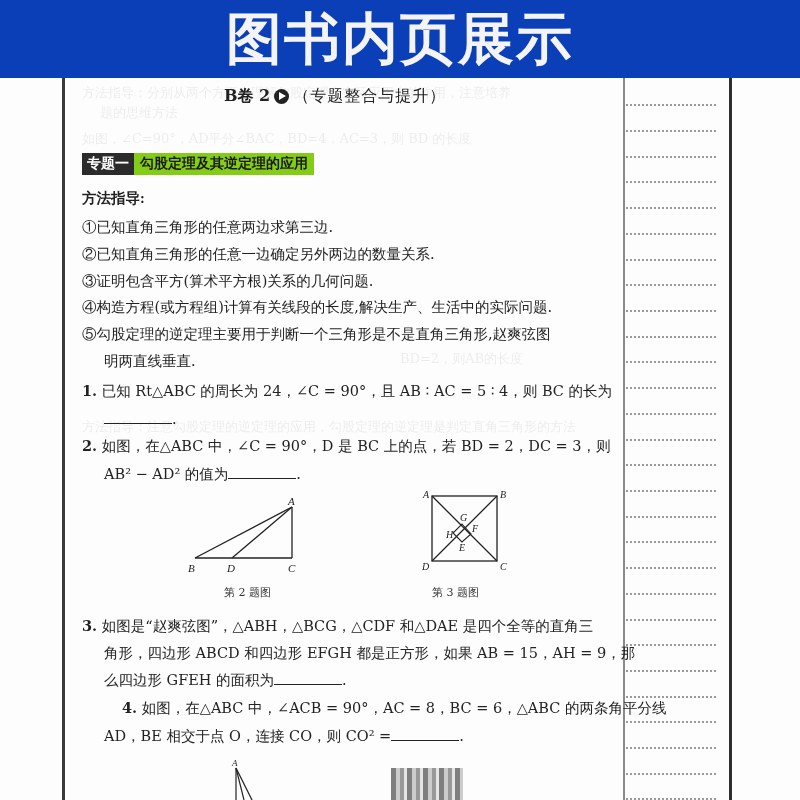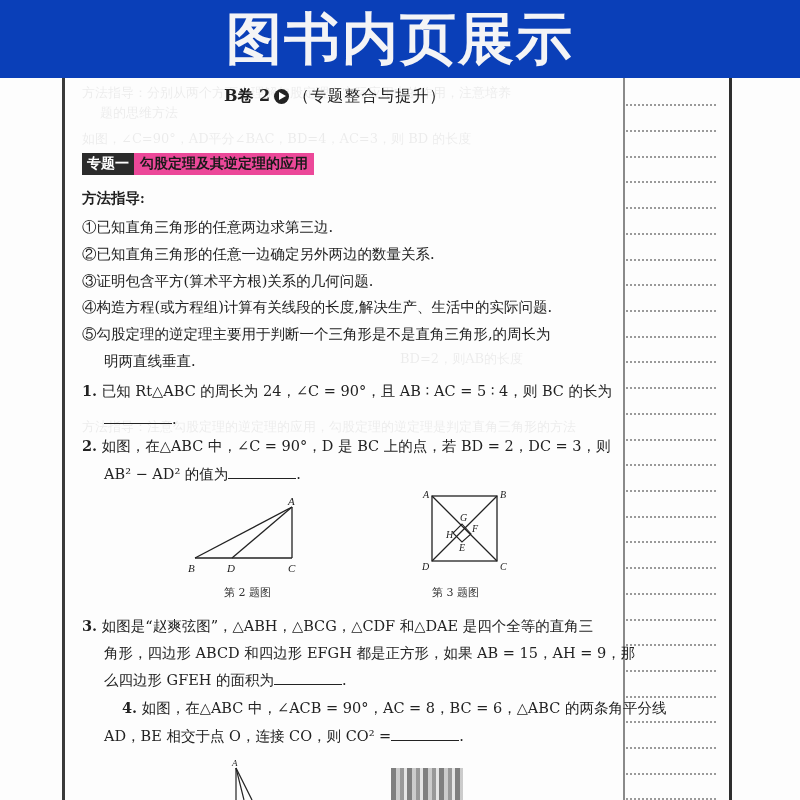--- a/index.html
+++ b/index.html
@@ -50,21 +50,21 @@
     .play-icon::after {
       content: ""; position: absolute; left: 5px; top: 3px;
       border-left: 7px solid #fff; border-top: 4.5px solid transparent; border-bottom: 4.5px solid transparent;
     }
 
     .section-head {
       position: absolute; left: 0; top: 75px; height: 22px; display: flex; align-items: stretch;
       font-family: "DejaVu Sans", "Liberation Sans", sans-serif; font-weight: bold; font-size: 14px;
     }
     .section-tag { background: #2b2b2b; color: #fff; padding: 0 5px; display: flex; align-items: center; }
-    .section-name { background: #ec4899; color: #1a1a1a; padding: 0 6px; display: flex; align-items: center; }
+    .section-name { background: #84cc16; color: #1a1a1a; padding: 0 6px; display: flex; align-items: center; }
 
     .line { position: absolute; left: 0; font-size: 14.5px; white-space: nowrap; line-height: 20px; }
     .bold-sans { font-family: Liberation Serif, serif; font-weight: bold; }
     .indent { left: 22px; }
     .qnum { font-weight: bold; }
     .blank { display: inline-block; width: 68px; border-bottom: 1px solid #222; height: 14px; vertical-align: baseline; }
 
     .fig { position: absolute; }
     .fig-cap { position: absolute; font-size: 11px; white-space: nowrap; color: #333; }
     .qr {
@@ -132,21 +132,21 @@
     <div class="section-head">
       <span class="section-tag">专题一</span>
       <span class="section-name">勾股定理及其逆定理的应用</span>
     </div>
 
     <div class="line bold-sans" style="top:110px;">方法指导:</div>
     <div class="line" style="top:139px;">①已知直角三角形的任意两边求第三边.</div>
     <div class="line" style="top:166px;">②已知直角三角形的任意一边确定另外两边的数量关系.</div>
     <div class="line" style="top:193px;">③证明包含平方(算术平方根)关系的几何问题.</div>
     <div class="line" style="top:219px;">④构造方程(或方程组)计算有关线段的长度,解决生产、生活中的实际问题.</div>
-    <div class="line" style="top:246px;">⑤勾股定理的逆定理主要用于判断一个三角形是不是直角三角形,的周长为</div>
+    <div class="line" style="top:246px;">⑤勾股定理的逆定理主要用于判断一个三角形是不是直角三角形,赵爽弦图</div>
     <div class="line indent" style="top:273px;">明两直线垂直.</div>
 
     <div class="line" style="top:303px;">
       <span class="qnum">1.</span>
       <span>已知 Rt△ABC 的周长为 24，∠C = 90°，且 AB ∶ AC = 5 ∶ 4，则 BC 的长为</span>
     </div>
     <div class="line indent" style="top:331px;">
       <span class="blank"></span><span>.</span>
     </div>
 

